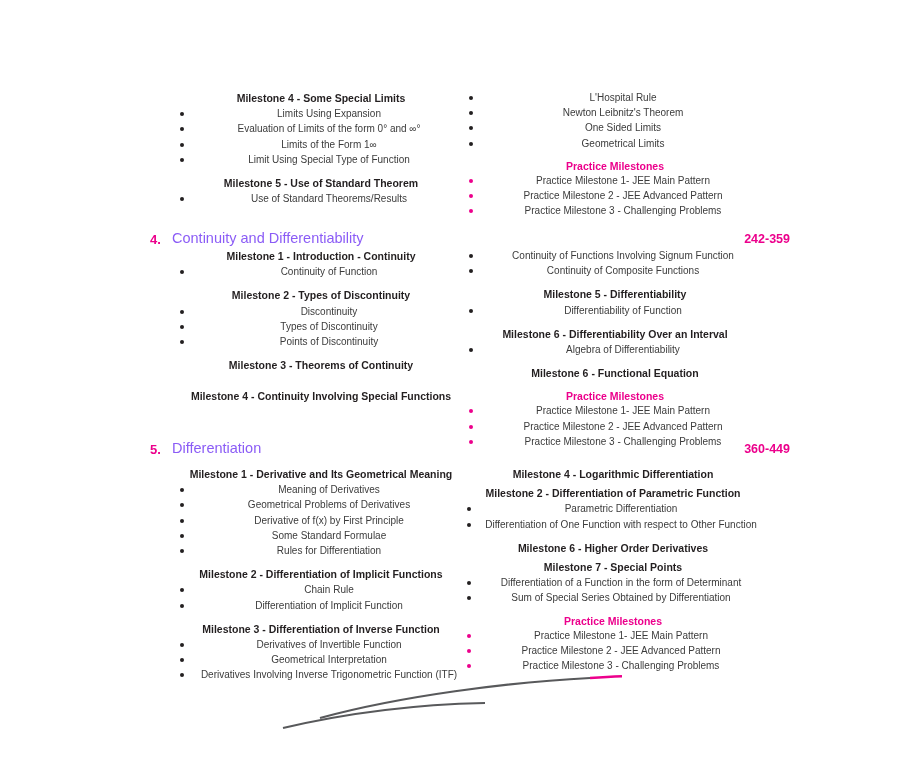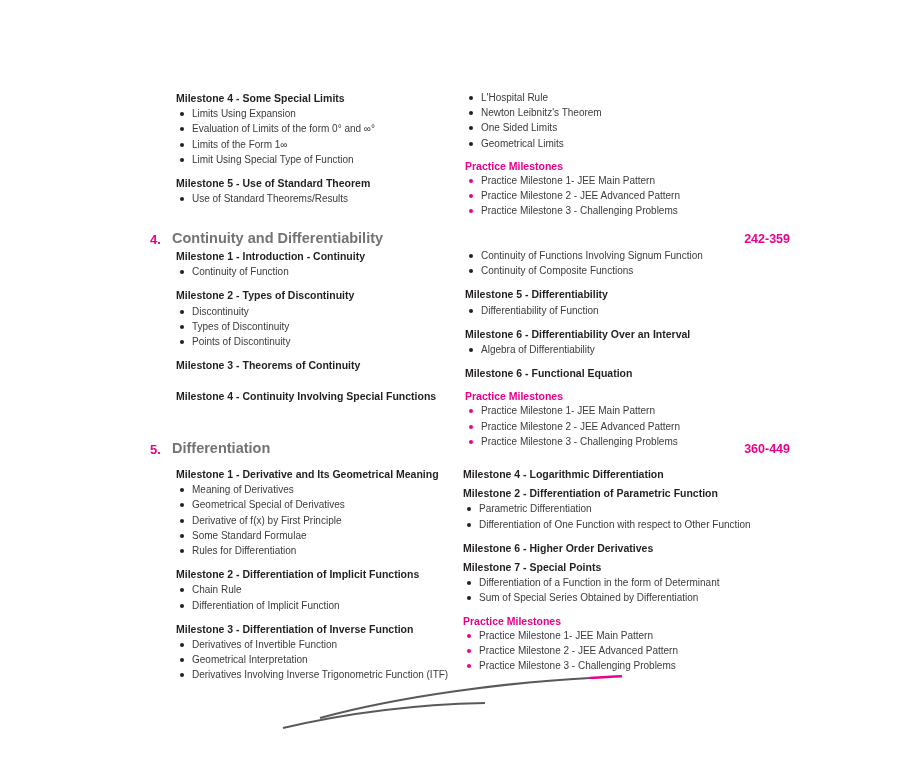--- a/index.html
+++ b/index.html
@@ -12,20 +12,21 @@
     height: 759px;
     position: relative;
     font-family: "Liberation Sans", sans-serif;
     color: #231f20;
     overflow: hidden;
   }
   .page {
     position: relative;
     width: 840px;
     height: 759px;
+    text-align: center;
   }
 
   
   .ms-head {
     font-size: 10.5px;
     font-weight: bold;
     color: #231f20;
     line-height: 1.45;
     margin: 0 0 1px 0;
   }
@@ -84,22 +85,22 @@
     top: 2px;
     font-size: 13px;
     font-weight: bold;
     color: #ec008c;
   }
   .chap-title {
     position: absolute;
     left: 22px;
     top: 0;
     font-size: 14.5px;
-    font-weight: bold;
-    color: #737373;
+    font-weight: normal;
+    color: #8b5cf6;
   }
   .chap-pages {
     position: absolute;
     right: 0;
     top: 2px;
     font-size: 12.5px;
     font-weight: bold;
     color: #ec008c;
   }
 
@@ -217,21 +218,21 @@
       <span class="chap-num">5.</span>
       <span class="chap-title">Differentiation</span>
       <span class="chap-pages">360-449</span>
     </div>
   </div>
 
   <div id="ch5-left">
     <div class="ms-head">Milestone 1 - Derivative and Its Geometrical Meaning</div>
     <ul class="items">
       <li>Meaning of Derivatives</li>
-      <li>Geometrical Special of Derivatives</li>
+      <li>Geometrical Problems of Derivatives</li>
       <li>Derivative of f(x) by First Principle</li>
       <li>Some Standard Formulae</li>
       <li>Rules for Differentiation</li>
     </ul>
     <div class="ms-head gap">Milestone 2 - Differentiation of Implicit Functions</div>
     <ul class="items">
       <li>Chain Rule</li>
       <li>Differentiation of Implicit Function</li>
     </ul>
     <div class="ms-head gap">Milestone 3 - Differentiation of Inverse Function</div>

